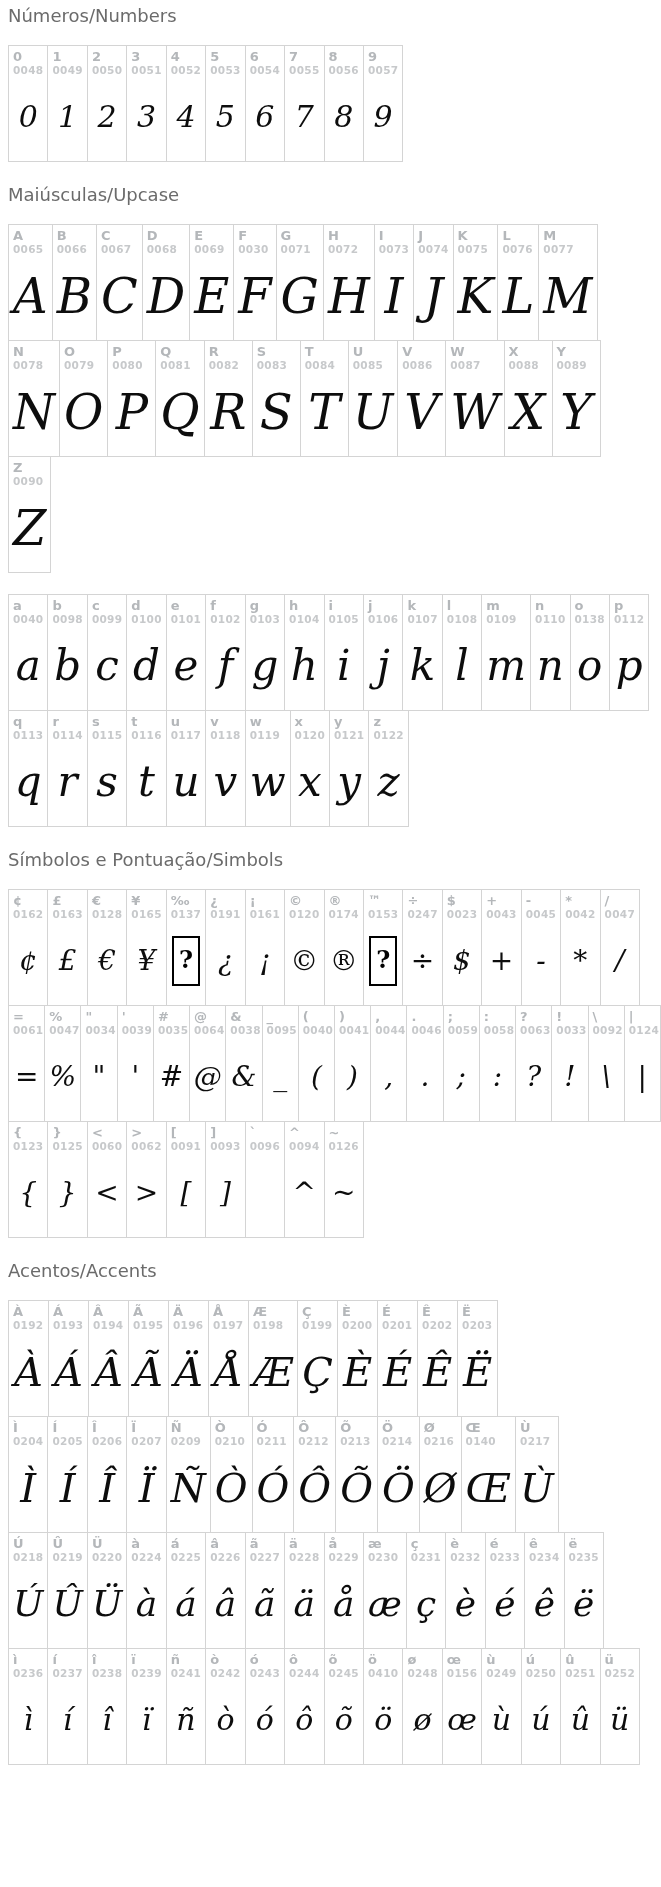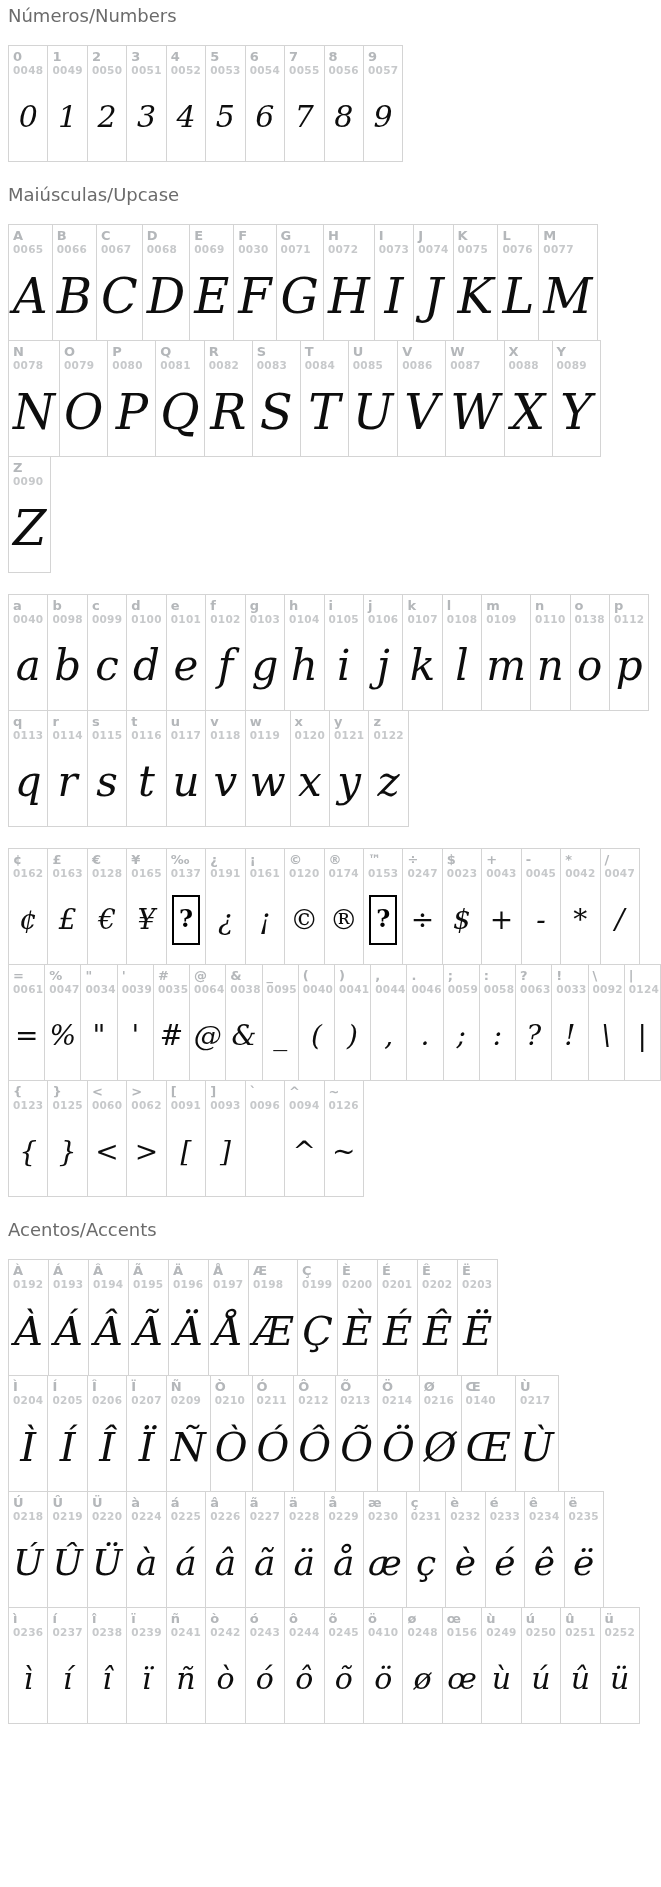--- a/index.html
+++ b/index.html
@@ -415,20 +415,21 @@
           <span class="glyph">y</span>
         </div>
         <div class="cell">
           <span class="lbl">z</span>
           <span class="code">0122</span>
           <span class="glyph">z</span>
         </div>
       </div>
     </section>
     <section class="sec" id="sec-symbols">
+      <h2 class="section-title">Símbolos e Pontuação/Simbols</h2>
       <div class="row row-0">
         <div class="cell">
           <span class="lbl">¢</span>
           <span class="code">0162</span>
           <span class="glyph">¢</span>
         </div>
         <div class="cell">
           <span class="lbl">£</span>
           <span class="code">0163</span>
           <span class="glyph">£</span>

